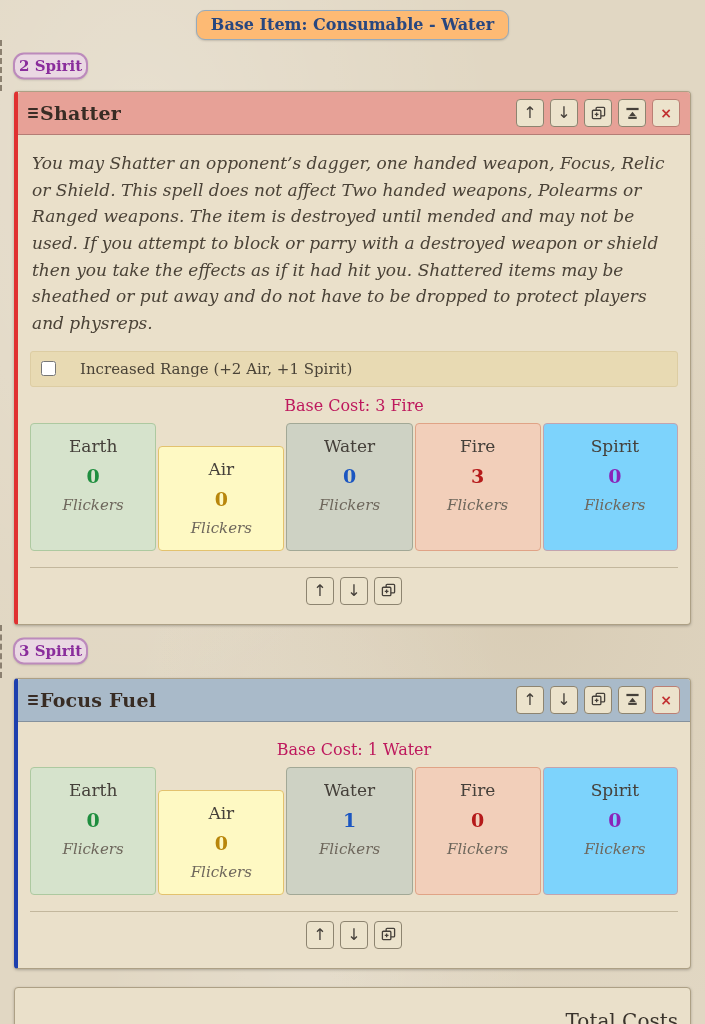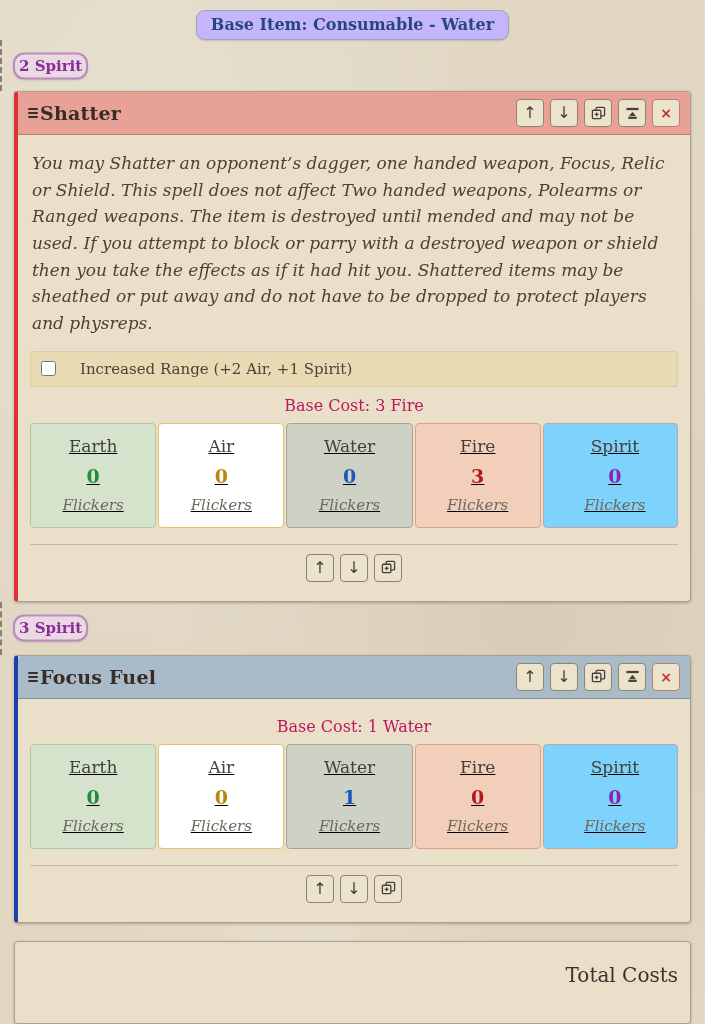--- a/index.html
+++ b/index.html
@@ -9,21 +9,21 @@
     font-family:"DejaVu Serif", serif;
     background-color:#e1d7c3;
     background-image:
       radial-gradient(ellipse at 20% 15%, rgba(255,255,255,0.22), transparent 45%),
       radial-gradient(ellipse at 75% 60%, rgba(180,160,125,0.18), transparent 50%),
       radial-gradient(ellipse at 45% 90%, rgba(255,255,255,0.15), transparent 40%);
     overflow:hidden;
   }
   .flow-top { display:flex; flex-direction:column; align-items:center; padding-top:10px; }
   .base-item-badge {
-    background:#c4b5fd; border:1px solid #95aabc; border-radius:9px;
+    background:#fdba74; border:1px solid #95aabc; border-radius:9px;
     padding:4px 14px 5px; font-size:16px; font-weight:bold; color:#29477f;
     box-shadow:0 1px 2px rgba(0,0,0,0.15);
   }
   .connector { position:relative; height:51px; width:2px; align-self:center; }
   .connector.c2 { height:53px; }
   .connector .dash { position:absolute; left:0; top:0; bottom:0; border-left:2px dashed #8b8070; }
   .spirit-badge {
     position:absolute; left:13px; top:50%; transform:translateY(-50%);
     background:#ead8e3; border:2px solid #bc8abc; border-radius:11px;
     padding:2px 4px 3px; font-size:15px; font-weight:bold; color:#8a2d9c;
@@ -55,27 +55,27 @@
   .icon-btn.delete { color:#c23232; border-color:#bb7f74; font-weight:bold; font-size:14px; }
   .card-body { padding:13px 12px 9px; }
   .description { font-size:17px; line-height:1.57; color:#4a4237; margin:2px 2px 14px;font-style:italic; }
   .option-row {
     display:flex; align-items:center; gap:24px; background:#e8dab3;
     border:1px solid #ddcda3; border-radius:3px; padding:8px 10px; margin-bottom:9px;
     font-size:15px; color:#4a4337;
   }
   .option-row input { width:15px; height:15px; margin:0; accent-color:#6b6152; }
   .base-cost { font-size:16px; color:#be185d; margin:5px 2px 8px;text-align:center; }
-  .cost-row { display:flex; gap:2px;text-decoration:underline; }
+  .cost-row { display:flex; gap:2px; }
   .cost-box { flex:1; text-align:center; border-radius:4px; border:1px solid; padding:12px 4px 13px; }
   .cost-label { font-size:17px; color:#45403a; margin-bottom:9px; }
   .cost-value { font-size:19px; font-weight:bold; margin-bottom:9px; }
   .cost-unit { font-size:15px; font-style:italic; color:#6e675c; }
   .el-earth  { background:#d6e3cc; border-color:#adc9a0; }
-  .el-air    { background:#ffffff; border-color:#e3c26e; }
+  .el-air    { background:#fef9c3; border-color:#e3c26e;margin-top:23px; }
   .el-water  { background:#ced2c4; border-color:#a2a896; }
   .el-fire   { background:#f2cfba; border-color:#e0a386; }
   .el-spirit { background:#7dd3fc; border-color:#c2a4af;padding-left:13px; }
   .val-earth  { color:#1e8e3e; }
   .val-air    { color:#b8860b; }
   .val-water  { color:#1b56c1; }
   .val-fire   { color:#b51a1a; }
   .val-spirit { color:#8a24b8; }
   .card-footer {
     border-top:1px solid #c3b79d; margin-top:16px; padding:9px 0 10px;

